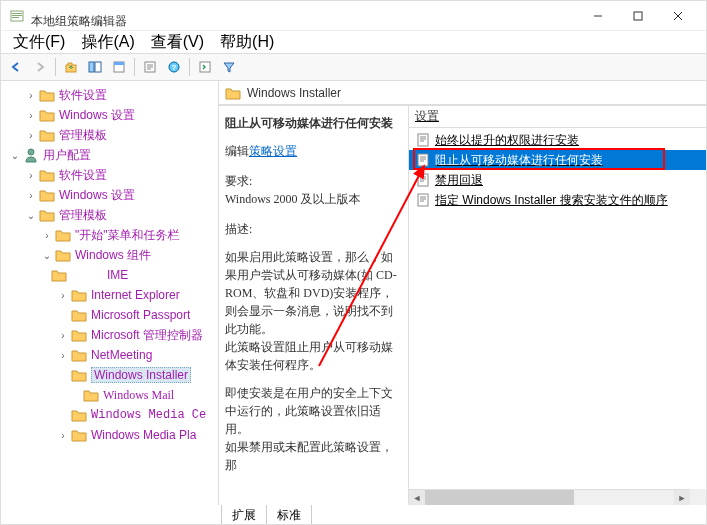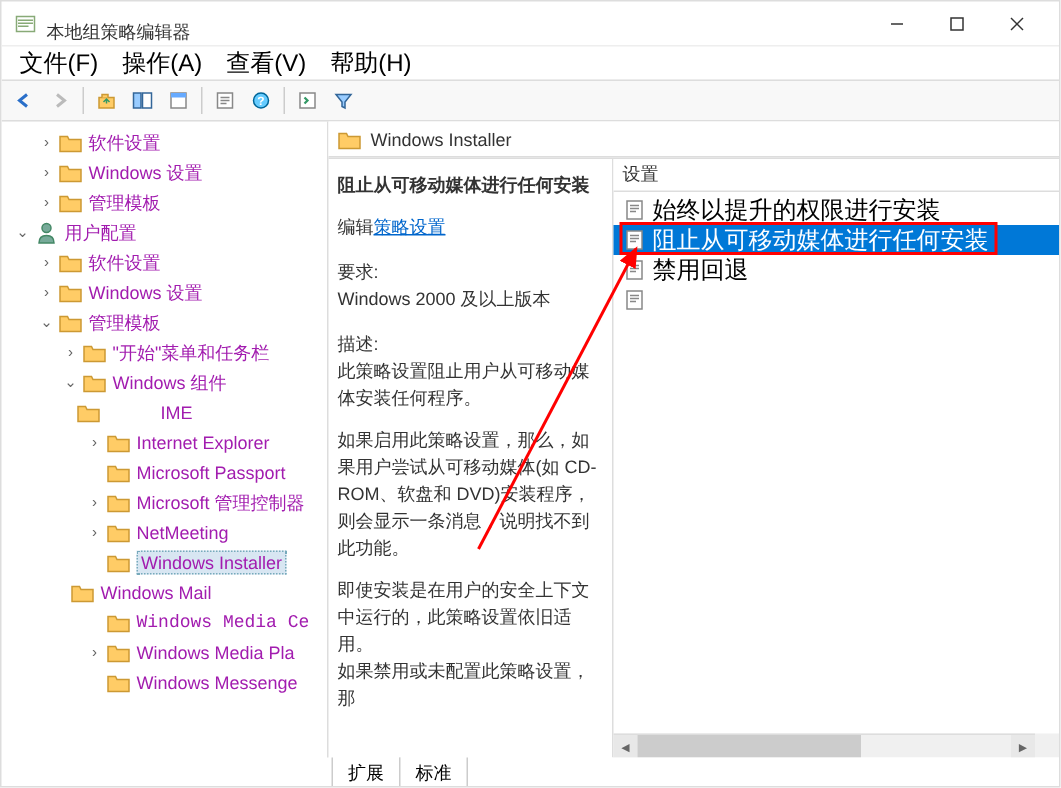--- a/index.html
+++ b/index.html
@@ -29,27 +29,27 @@
     .content { flex: 1; display: flex; flex-direction: column; position: relative; }
     .content-header { height: 24px; display: flex; align-items: center; padding: 2px 6px; border-bottom: 1px solid #ddd; background: #fff; }
     .content-header .folder-icon { margin-right: 6px; }
     .content-header .heading { font-size: 12px; color: #333; }
     
     .content-body { flex: 1; display: flex; border-top: 1px solid #ddd; overflow: hidden; }
     
     .details-panel { width: 190px; padding: 8px 6px; border-right: 1px solid #ddd; font-size: 12px; line-height: 1.5; color: #333; overflow: hidden; }
     .details-panel .item-title { font-weight: bold; margin-bottom: 10px; }
     .details-panel .edit-link { color: #0066cc; text-decoration: underline; }
-    .details-panel .section { margin-top: 12px; }
-    
-    .list-panel { flex: 1; position: relative; }
+    .details-panel .section { margin-top: 12px; font-family: Liberation Serif, serif; }
+    
+    .list-panel { flex: 1; position: relative; text-decoration: underline; }
     .list-header { height: 22px; border-bottom: 1px solid #ddd; display: flex; align-items: center; padding: 0 6px; background: #fff; }
     .list-header .col { font-size: 12px; color: #333; }
     .list-items { padding: 2px 0; }
-    .list-row { display: flex; align-items: center; height: 20px; padding: 0 6px; font-size: 16px; }
+    .list-row { display: flex; align-items: center; height: 20px; padding: 0 6px; font-size: 12px; }
     .list-row.selected { background: #0078d7; color: #fff; }
     .list-row .policy-icon { width: 16px; height: 16px; margin-right: 4px; display: inline-flex; align-items: center; justify-content: center; }
     
     .highlight-box { position: absolute; border: 2px solid #ff0000; pointer-events: none; }
     .arrow-line { position: absolute; pointer-events: none; }
     
     .scroll-h { position: absolute; bottom: 0; left: 0; right: 16px; height: 16px; background: #f0f0f0; border-top: 1px solid #ddd; display: flex; }
     .scroll-h .sb-btn { width: 16px; height: 15px; background: #e8e8e8; display: flex; align-items: center; justify-content: center; font-size: 9px; color: #666; }
     .scroll-h .track { flex: 1; position: relative; }
     .scroll-h .thumb { position: absolute; height: 15px; background: #ccc; top: 0; }
@@ -291,21 +291,21 @@
       </div>
       <div class="tree-item selected" style="padding-left: 56px;">
         <span class="tree-toggle"></span>
         <span class="tree-icon">
           <svg width="16" height="14">
             <path d="M1 3 L6 3 L7 5 L15 5 L15 13 L1 13 Z" fill="#fc6" stroke="#c93"></path>
           </svg>
         </span>
         <span class="tree-label">Windows Installer</span>
       </div>
-      <div class="tree-item" style="padding-left: 32px;">
+      <div class="tree-item" style="padding-left: 68px; font-family: Liberation Serif, serif;">
         <span class="tree-toggle"></span>
         <span class="tree-icon">
           <svg width="16" height="14">
             <path d="M1 3 L6 3 L7 5 L15 5 L15 13 L1 13 Z" fill="#fc6" stroke="#c93"></path>
           </svg>
         </span>
         <span class="tree-label">Windows Mail</span>
       </div>
       <div class="tree-item" style="padding-left: 56px; font-family: Liberation Mono, monospace;">
         <span class="tree-toggle"></span>
@@ -317,29 +317,20 @@
         <span class="tree-label">Windows Media Ce</span>
       </div>
       <div class="tree-item" style="padding-left: 56px;">
         <span class="tree-toggle">›</span>
         <span class="tree-icon">
           <svg width="16" height="14">
             <path d="M1 3 L6 3 L7 5 L15 5 L15 13 L1 13 Z" fill="#fc6" stroke="#c93"></path>
           </svg>
         </span>
         <span class="tree-label">Windows Media Pla</span>
-      </div>
-      <div class="tree-item" style="padding-left: 56px;">
-        <span class="tree-toggle"></span>
-        <span class="tree-icon">
-          <svg width="16" height="14">
-            <path d="M1 3 L6 3 L7 5 L15 5 L15 13 L1 13 Z" fill="#fc6" stroke="#c93"></path>
-          </svg>
-        </span>
-        <span class="tree-label">Windows Messenge</span>
       </div>
     </div>
 
   <div class="content">
     <div class="content-header">
       <span class="folder-icon">
           <svg width="16" height="14">
             <path d="M1 3 L6 3 L7 5 L15 5 L15 13 L1 13 Z" fill="#fc6" stroke="#c93"></path>
           </svg>
         </span>
@@ -352,22 +343,22 @@
         <div class="item-title">阻止从可移动媒体进行任何安装</div>
         <div>
           <span>编辑</span><a href="#" class="edit-link">策略设置</a>
         </div>
         <div class="section">
           <div>要求:</div>
           <div>Windows 2000 及以上版本</div>
         </div>
         <div class="section">
           <div>描述:</div>
+          <div style="margin-top:10px">如果启用此策略设置，那么，如果用户尝试从可移动媒体(如 CD-ROM、软盘和 DVD)安装程序，则会显示一条消息，说明找不到此功能。</div>
           <div>此策略设置阻止用户从可移动媒体安装任何程序。</div>
-          <div style="margin-top:10px">如果启用此策略设置，那么，如果用户尝试从可移动媒体(如 CD-ROM、软盘和 DVD)安装程序，则会显示一条消息，说明找不到此功能。</div>
           <div style="margin-top:10px">即使安装是在用户的安全上下文中运行的，此策略设置依旧适用。</div>
           <div style="">如果禁用或未配置此策略设置，那</div>
         </div>
       </div>
 
       <div class="list-panel">
         <div class="list-header">
           <span class="col">设置</span>
         </div>
         <div class="list-items" id="list-root">
@@ -406,20 +397,21 @@
             </div>
             <div class="list-row">
               <span class="policy-icon">
                 <svg width="14" height="14">
                   <rect x="2" y="1" width="10" height="12" fill="#fff" stroke="#888"></rect>
                   <line x1="4" y1="4" x2="10" y2="4" stroke="#888"></line>
                   <line x1="4" y1="6" x2="10" y2="6" stroke="#888"></line>
                   <line x1="4" y1="8" x2="8" y2="8" stroke="#888"></line>
                 </svg>
               </span>
+              <span>指定 Windows Installer 搜索安装文件的顺序</span>
             </div>
           </div>
 
         <div class="highlight-box" style="left:4px; top:42px; width:252px; height:22px;"></div>
 
         <svg class="arrow-line" style="left:-100px; top:50px; width:130px; height:220px;">
           <defs>
               <marker id="ah" markerWidth="8" markerHeight="8" refX="6" refY="3" orient="auto">
                 <path d="M0,0 L7,3 L0,6 Z" fill="#ff0000"></path>
               </marker>

